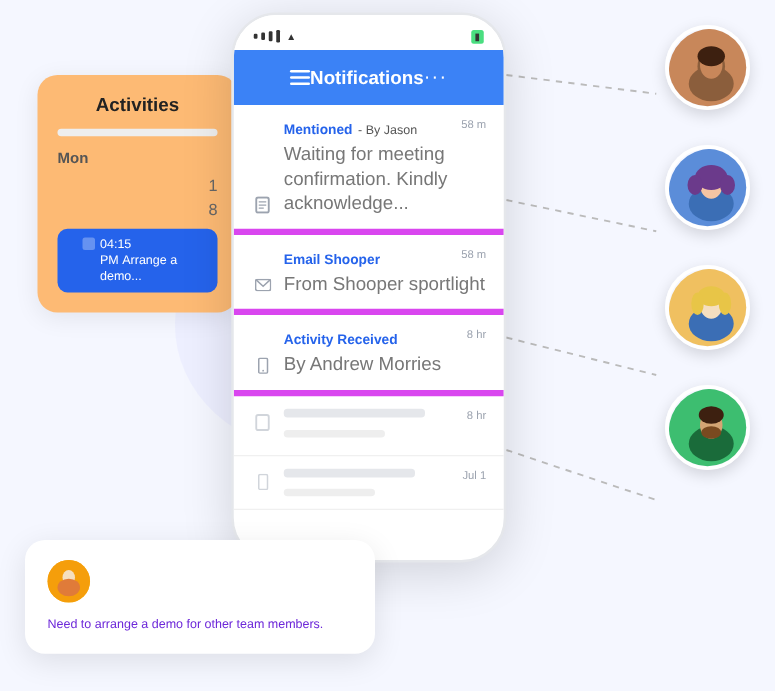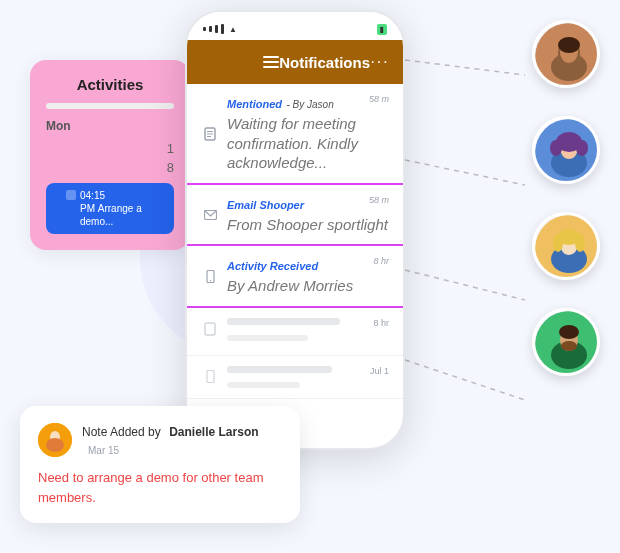--- a/index.html
+++ b/index.html
@@ -24,21 +24,21 @@
       opacity: 0.6;
       z-index: 0;
     }
 
     
     .activities-panel {
       position: absolute;
       left: 30px;
       top: 60px;
       width: 160px;
-      background: #f9a8d4;
+      background: #fdba74;
       border-radius: 16px;
       box-shadow: 0 4px 20px rgba(0,0,0,0.08);
       padding: 16px;
       z-index: 2;
     }
     .activities-title {
       font-size: 15px;
       font-weight: 700;
       color: #222;
       margin-bottom: 10px;
@@ -141,25 +141,25 @@
     }
     .battery-icon {
       font-size: 8px;
       color: #333;
       background: #4ade80;
       padding: 1px 3px;
       border-radius: 2px;
     }
 
     .phone-header {
-      background: #a16207;
+      background: #3b82f6;
       height: 44px;
       display: flex;
       align-items: center;
-      justify-content: flex-end;
+      justify-content: center;
       padding: 0 14px;
     }
     .phone-header-menu {
       display: flex;
       flex-direction: column;
       gap: 3px;
       cursor: pointer;
     }
     .menu-line {
       width: 16px;
@@ -173,25 +173,24 @@
       font-weight: 700;
     }
     .phone-header-dots {
       color: #fff;
       font-size: 16px;
       letter-spacing: 1px;
     }
 
     .notification-item {
       padding: 10px 14px;
-      border-bottom: 2px solid #d946ef;
+      border-bottom: 5px solid #d946ef;
       display: flex;
       gap: 8px;
-      align-items: center;
-      font-style: italic;
+      align-items: flex-end;
     }
     .notif-icon {
       width: 18px;
       height: 18px;
       flex-shrink: 0;
       margin-top: 2px;
       display: flex;
       align-items: center;
       justify-content: center;
       color: #9ca3af;
@@ -304,22 +303,22 @@
     .note-title {
       font-size: 12px;
       color: #333;
     }
     .note-date {
       font-size: 10px;
       color: #9ca3af;
       margin-left: 6px;
     }
     .note-body {
-      font-size: 13px;
-      color: #ef4444;
+      font-size: 10px;
+      color: #6d28d9;
       line-height: 1.5;
     }
   </style>
 </head>
 <body>
 
 <div class="bg-blob"></div>
 
 <svg class="connector-lines" viewBox="0 0 620 553" xmlns="http://www.w3.org/2000/svg">
   <line x1="405" y1="60" x2="525" y2="75" stroke="#bbb" stroke-width="1.5" stroke-dasharray="5,5"></line>
@@ -501,20 +500,15 @@
 
 <div class="note-card">
   <div class="note-header">
     <div class="note-avatar">
       <svg width="34" height="34" viewBox="0 0 34 34" xmlns="http://www.w3.org/2000/svg">
         <circle cx="17" cy="17" r="17" fill="#f59e0b"></circle>
         <ellipse cx="17" cy="14" rx="5" ry="6" fill="#f5dfc0"></ellipse>
         <ellipse cx="17" cy="22" rx="9" ry="7" fill="#e07b39"></ellipse>
       </svg>
     </div>
-    <div class="note-title-group">
-      <span class="note-title">Note Added by</span>
-      <strong class="note-title" style="margin-left:4px">Danielle Larson</strong>
-      <span class="note-date">Mar 15</span>
-    </div>
   </div>
   <div class="note-body">Need to arrange a demo for other team members.</div>
 </div>
 
 </body></html>

